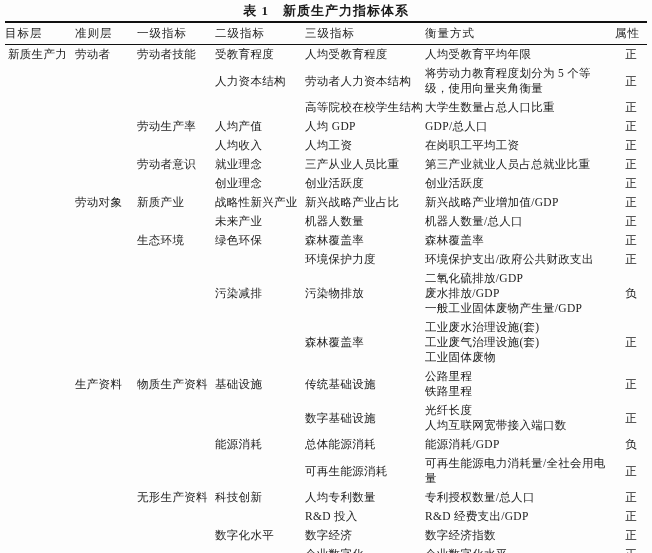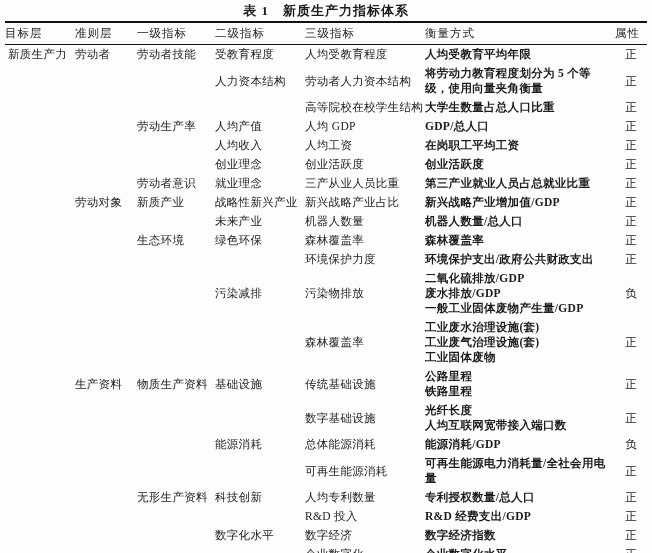--- a/index.html
+++ b/index.html
@@ -56,21 +56,21 @@
   td {
     font-size: 11.5px;
     line-height: 15px;
     height: 15px;
     vertical-align: middle;
     padding: 2px 2px 2px 0;
     word-break: break-all;
     letter-spacing: 0.3px;
   }
   td.c1 { padding-left: 3px; }
-  td.measure { white-space: pre-line; font-weight: bold; }
+  td.measure { white-space: pre-line; }
   td.attr { text-align: center; padding-right: 0; letter-spacing: 0; }
 </style>
 </head>
 <body>
 
 <div class="page">
   <div class="table-title">表 1　新质生产力指标体系</div>
 
   <table class="indicator-table">
     <colgroup>
@@ -135,33 +135,33 @@
         <td></td>
         <td></td>
         <td>人均收入</td>
         <td>人均工资</td>
         <td class="measure">在岗职工平均工资</td>
         <td class="attr">正</td>
       </tr>
       <tr>
         <td class="c1"></td>
         <td></td>
-        <td></td>
-        <td>创业理念</td>
-        <td>创业活跃度</td>
-        <td class="measure">创业活跃度</td>
-        <td class="attr">正</td>
-      </tr>
-      <tr>
-        <td class="c1"></td>
-        <td></td>
         <td>劳动者意识</td>
         <td>就业理念</td>
         <td>三产从业人员比重</td>
         <td class="measure">第三产业就业人员占总就业比重</td>
+        <td class="attr">正</td>
+      </tr>
+      <tr>
+        <td class="c1"></td>
+        <td></td>
+        <td></td>
+        <td>创业理念</td>
+        <td>创业活跃度</td>
+        <td class="measure">创业活跃度</td>
         <td class="attr">正</td>
       </tr>
       <tr>
         <td class="c1"></td>
         <td>劳动对象</td>
         <td>新质产业</td>
         <td>战略性新兴产业</td>
         <td>新兴战略产业占比</td>
         <td class="measure">新兴战略产业增加值/GDP</td>
         <td class="attr">正</td>

